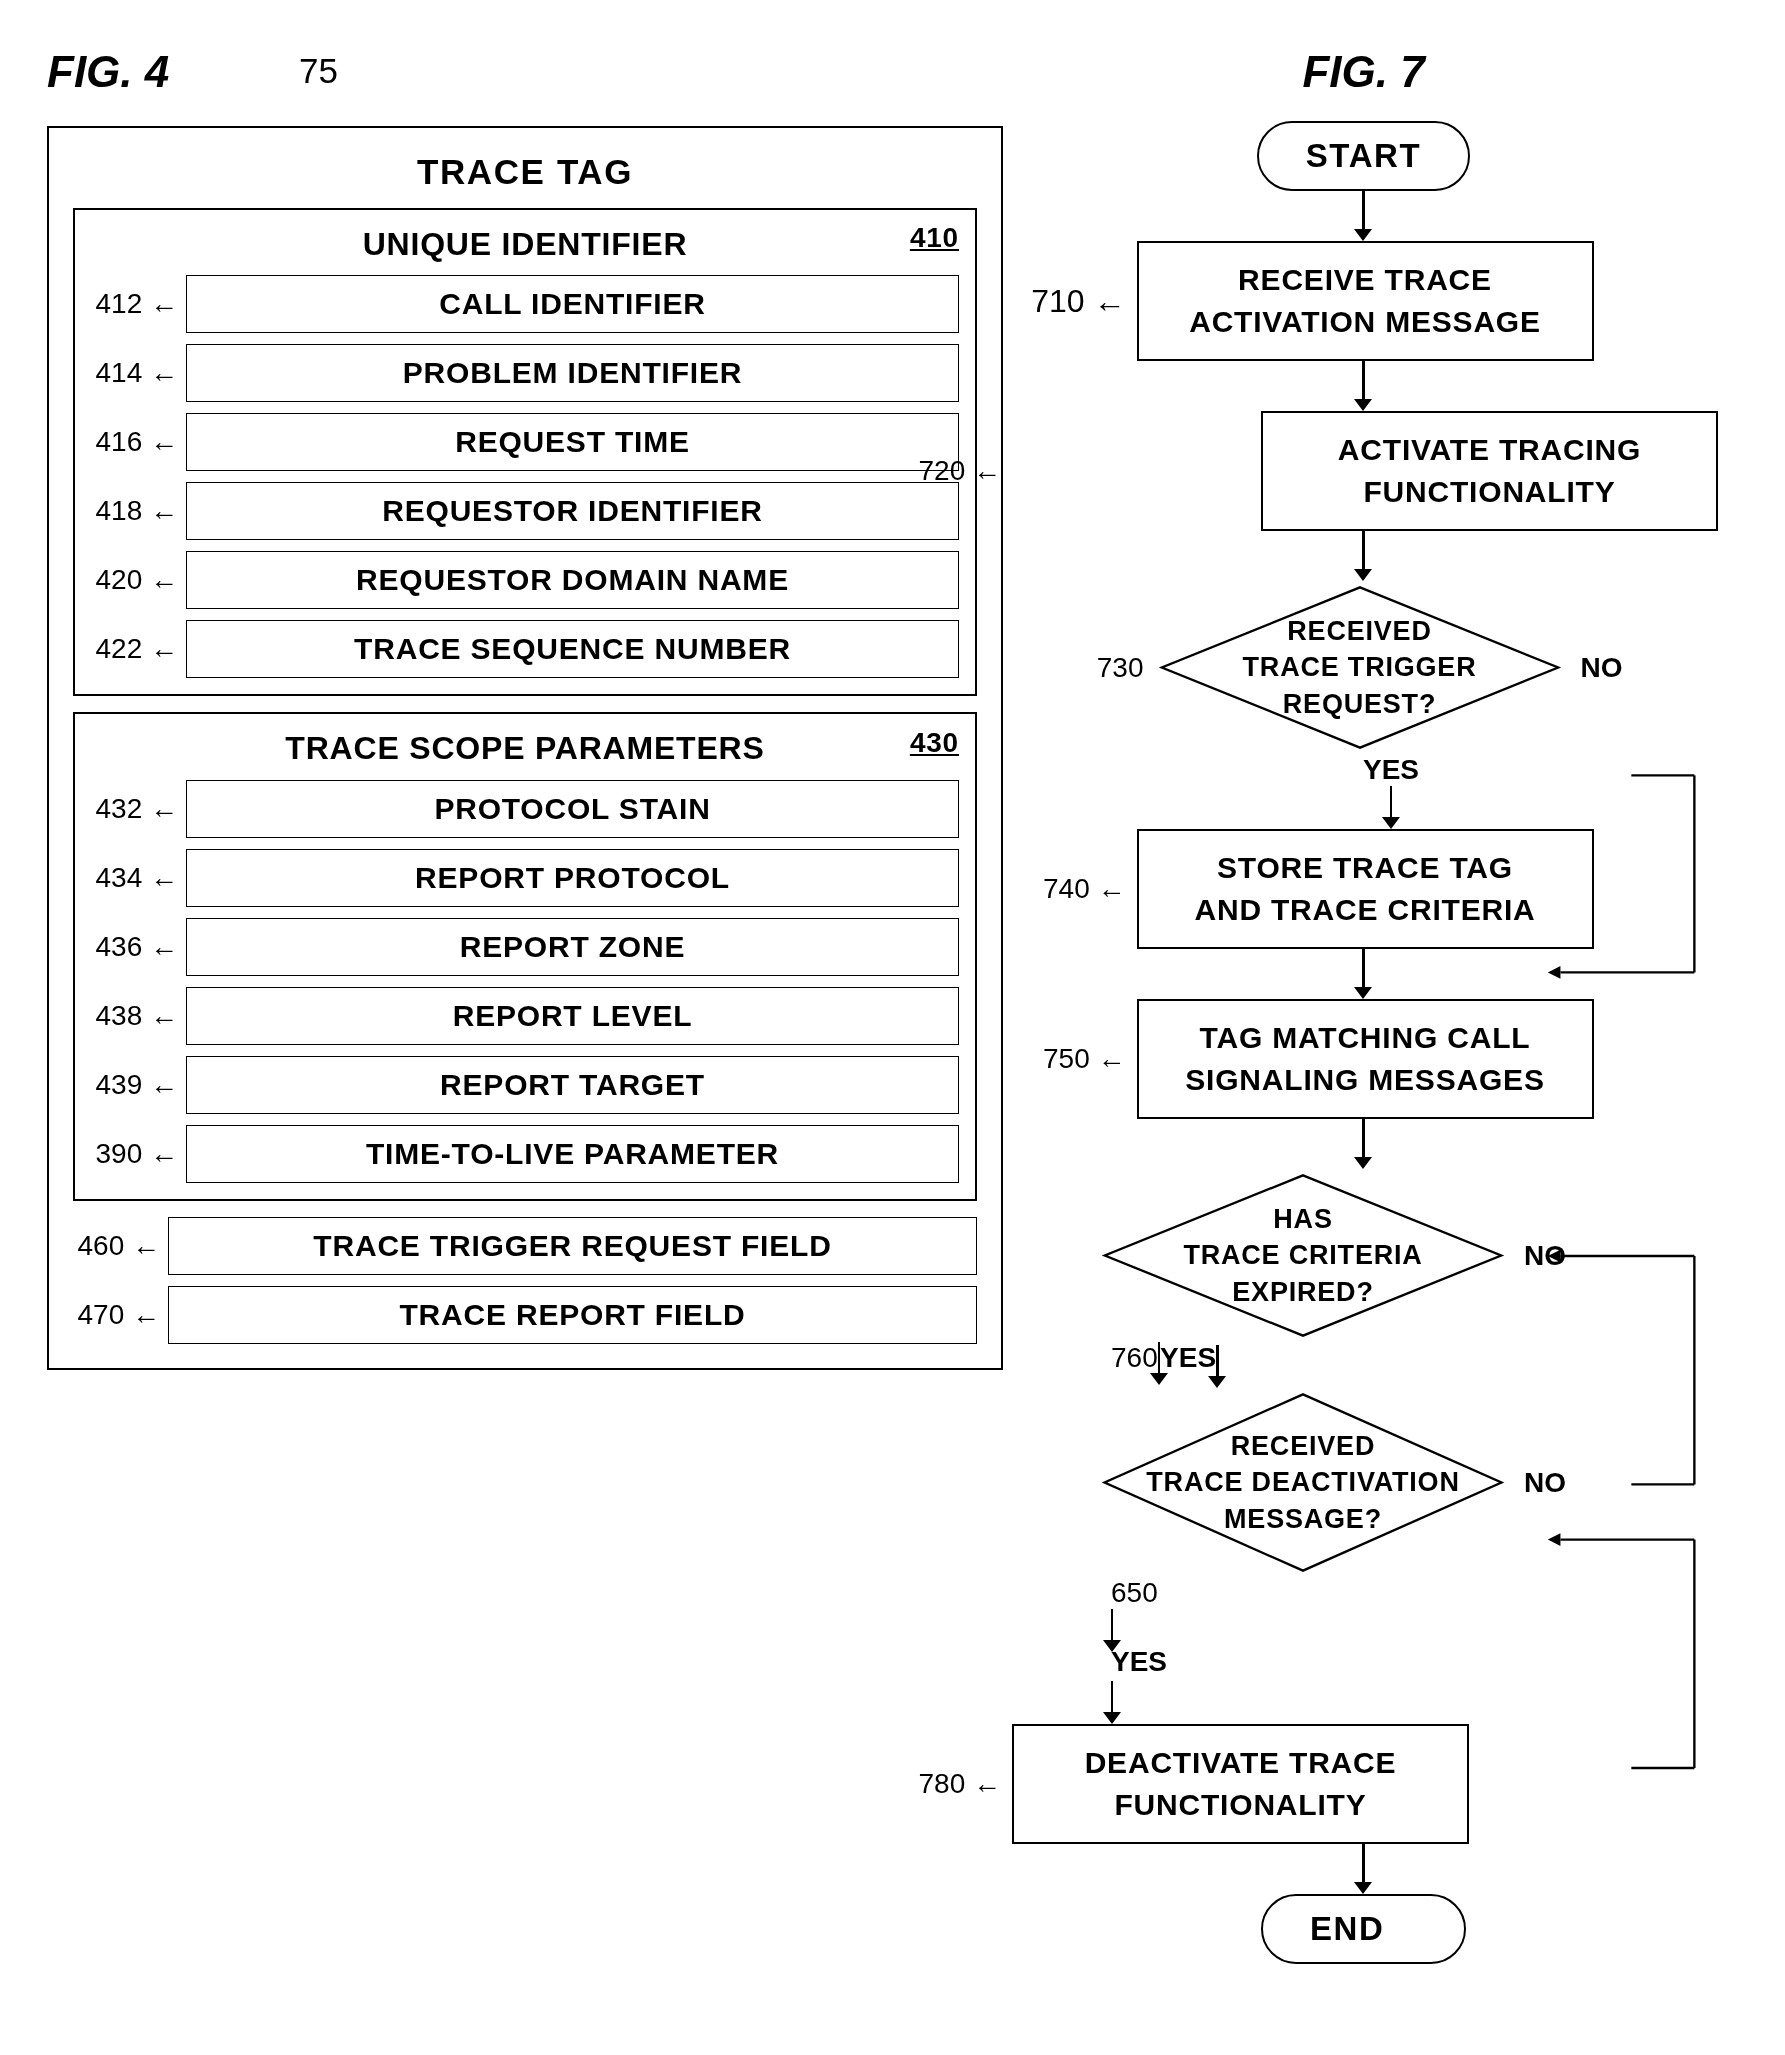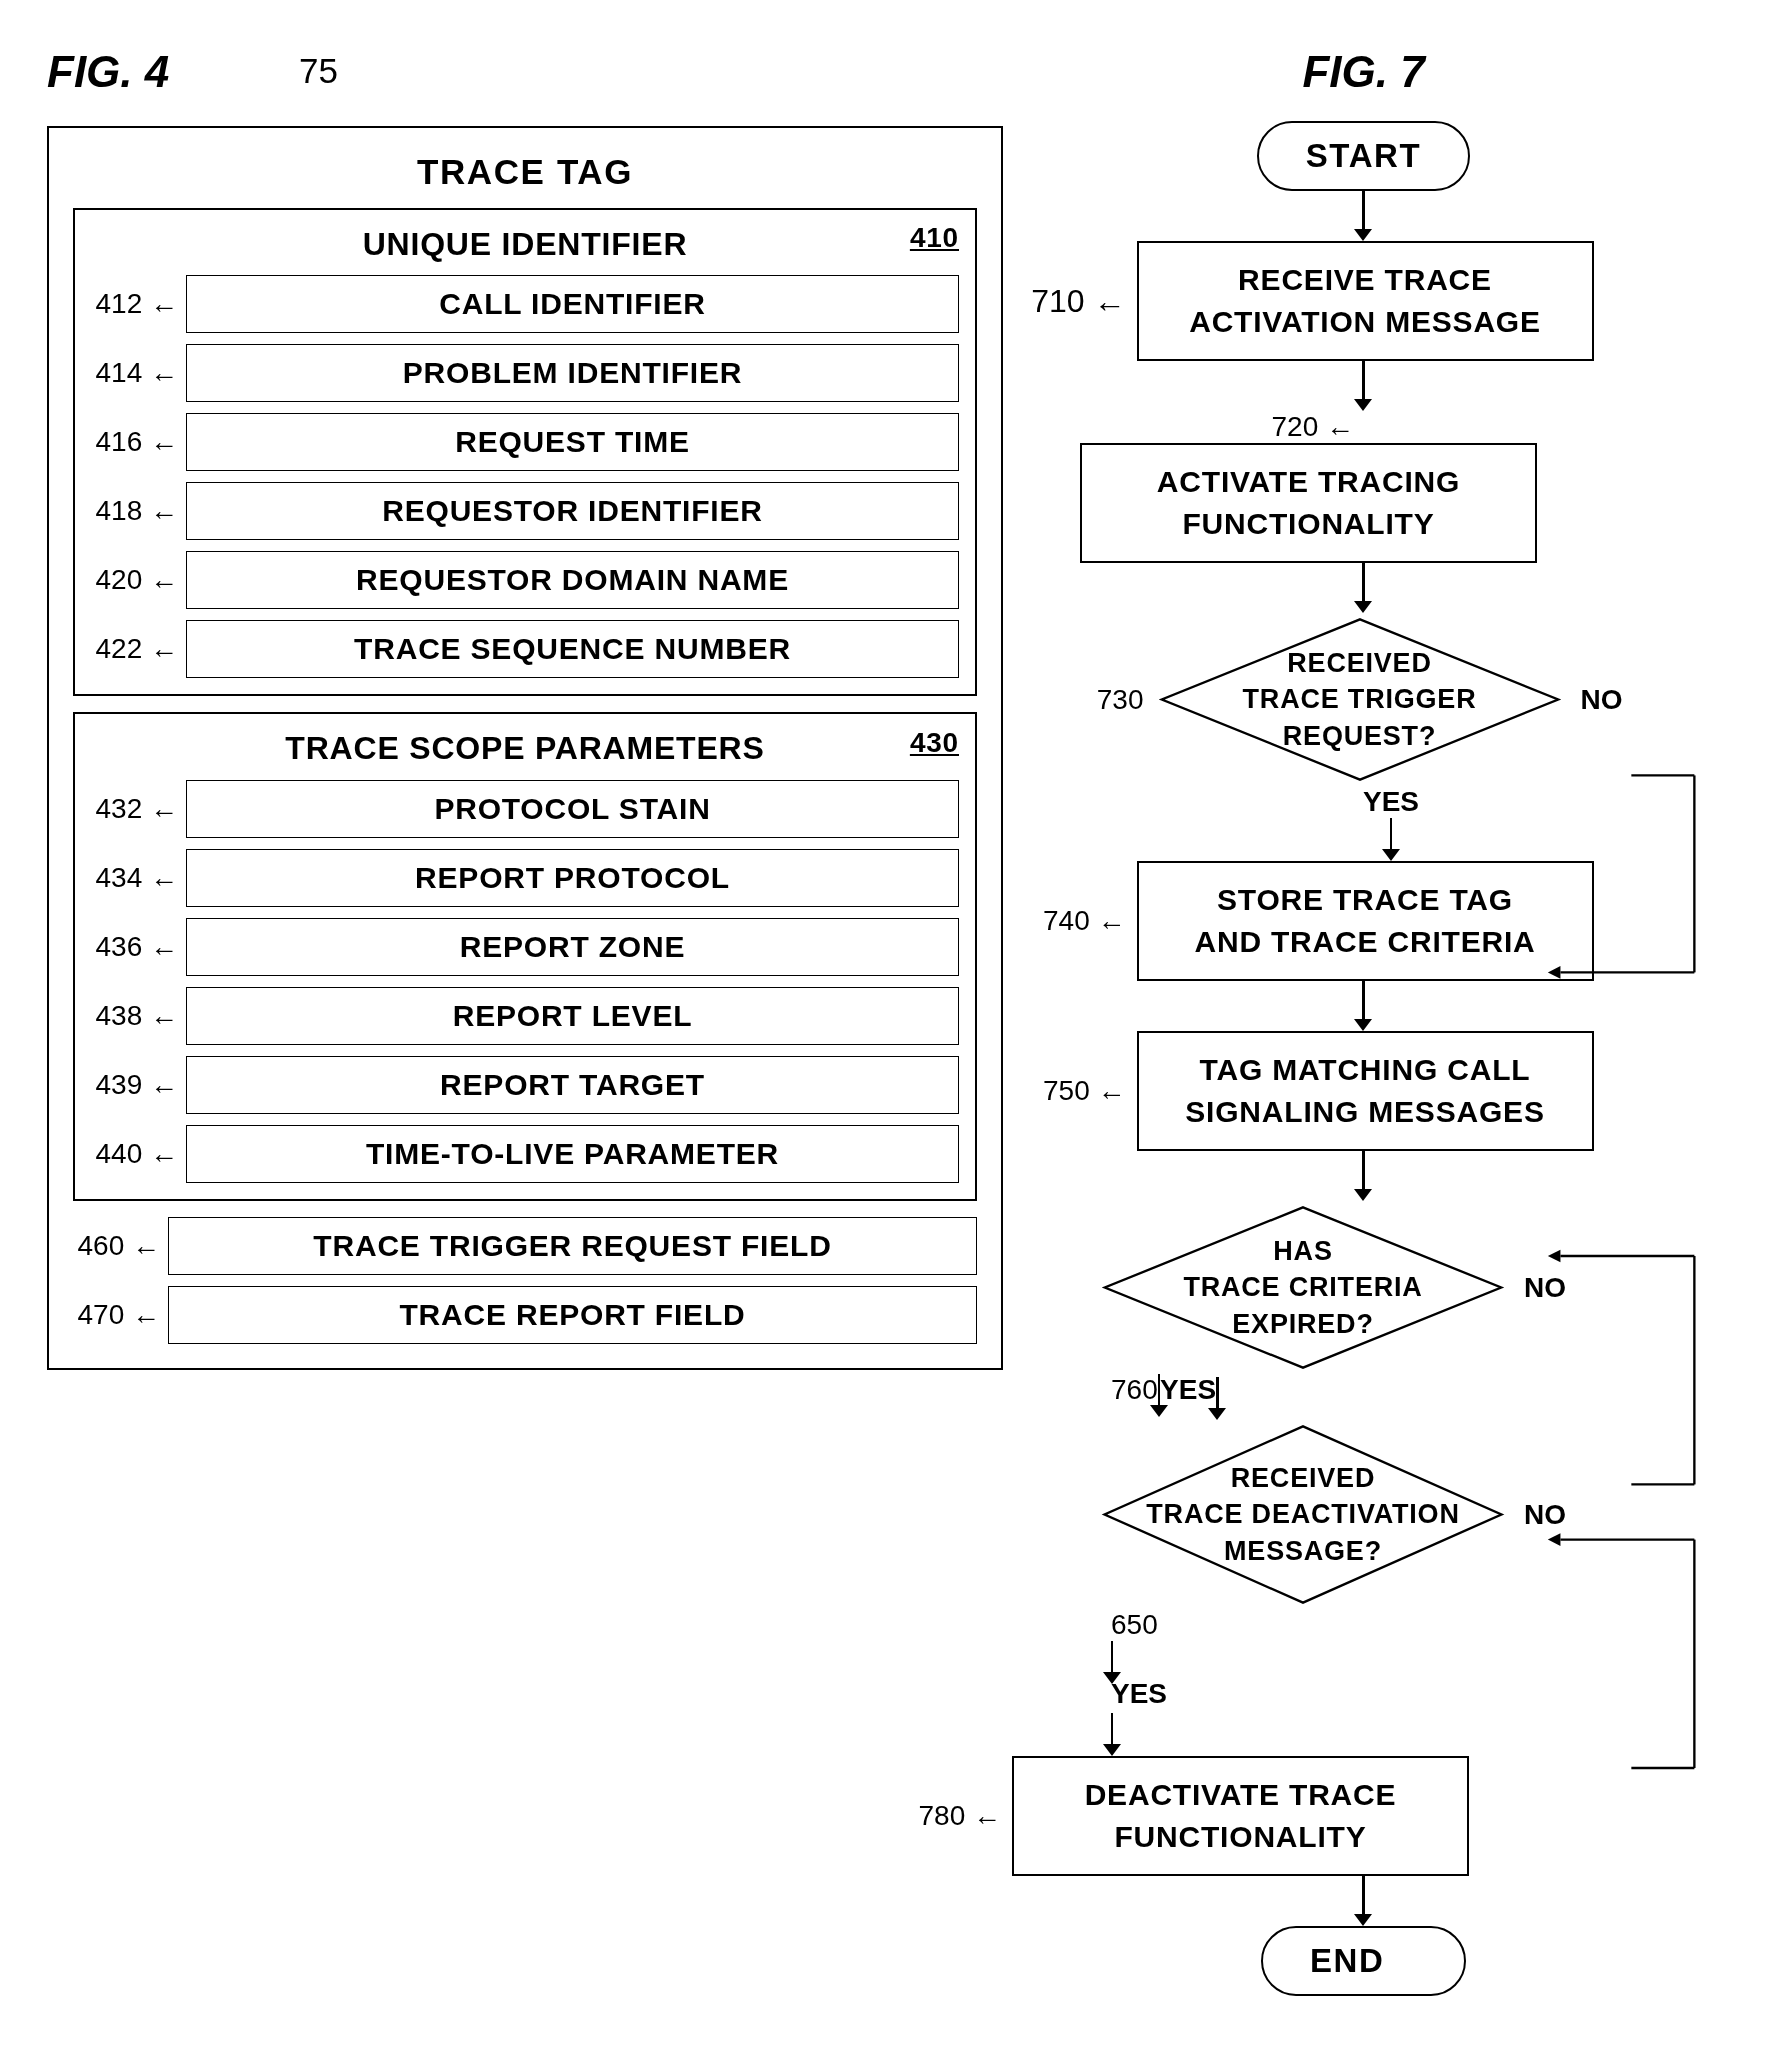--- a/index.html
+++ b/index.html
@@ -217,21 +217,21 @@
       </div>
       <div class="fig4-item-row">
         <span class="fig4-item-label-outside">438 ←</span>
         <div class="fig4-item-box">REPORT LEVEL</div>
       </div>
       <div class="fig4-item-row">
         <span class="fig4-item-label-outside">439 ←</span>
         <div class="fig4-item-box">REPORT TARGET</div>
       </div>
       <div class="fig4-item-row" style="margin-bottom:0;">
-        <span class="fig4-item-label-outside">440 ←</span>
+        <span class="fig4-item-label-outside">390 ←</span>
         <div class="fig4-item-box">TIME-TO-LIVE PARAMETER</div>
       </div>
     </div>
 
     <div class="fig4-item-row" style="margin-top:8px;">
       <span class="fig4-item-label-outside">460 ←</span>
       <div class="fig4-item-box">TRACE TRIGGER REQUEST FIELD</div>
     </div>
     <div class="fig4-item-row" style="margin-bottom:0;">
       <span class="fig4-item-label-outside">470 ←</span>
@@ -259,21 +259,21 @@
       <span class="fc-step-label" style="margin-right:11px; font-size:32px; white-space:nowrap;">710 ←</span>
       <div class="fc-rect" style="text-align:center; font-size:30px; line-height:1.4;">RECEIVE TRACE<br>ACTIVATION MESSAGE</div>
     </div>
 
     <div style="display:flex; justify-content:center; margin-top:0;">
       <div style="width:2.4px; height:39px; background:#000; position:relative;">
         <div style="position:absolute; bottom:-11px; left:50%; transform:translateX(-50%); border-left:9.5px solid transparent; border-right:9.5px solid transparent; border-top:12.6px solid #000;"></div>
       </div>
     </div>
 
-    <div style="display:flex; align-items:center; justify-content:flex-end; margin-left:-110px; margin-top:11px; margin-bottom:0;flex-direction:column;">
+    <div style="display:flex; align-items:center; justify-content:space-between; margin-left:-110px; margin-top:11px; margin-bottom:0;">
       <span class="fc-step-label" style="margin-right:11px; font-size:28px; white-space:nowrap;">720 ←</span>
       <div class="fc-rect" style="text-align:center; font-size:30px; line-height:1.4;">ACTIVATE TRACING<br>FUNCTIONALITY</div>
     </div>
 
     <div style="display:flex; justify-content:center; margin-top:0;">
       <div style="width:2.4px; height:39px; background:#000; position:relative;">
         <div style="position:absolute; bottom:-11px; left:50%; transform:translateX(-50%); border-left:9.5px solid transparent; border-right:9.5px solid transparent; border-top:12.6px solid #000;"></div>
       </div>
     </div>
 

